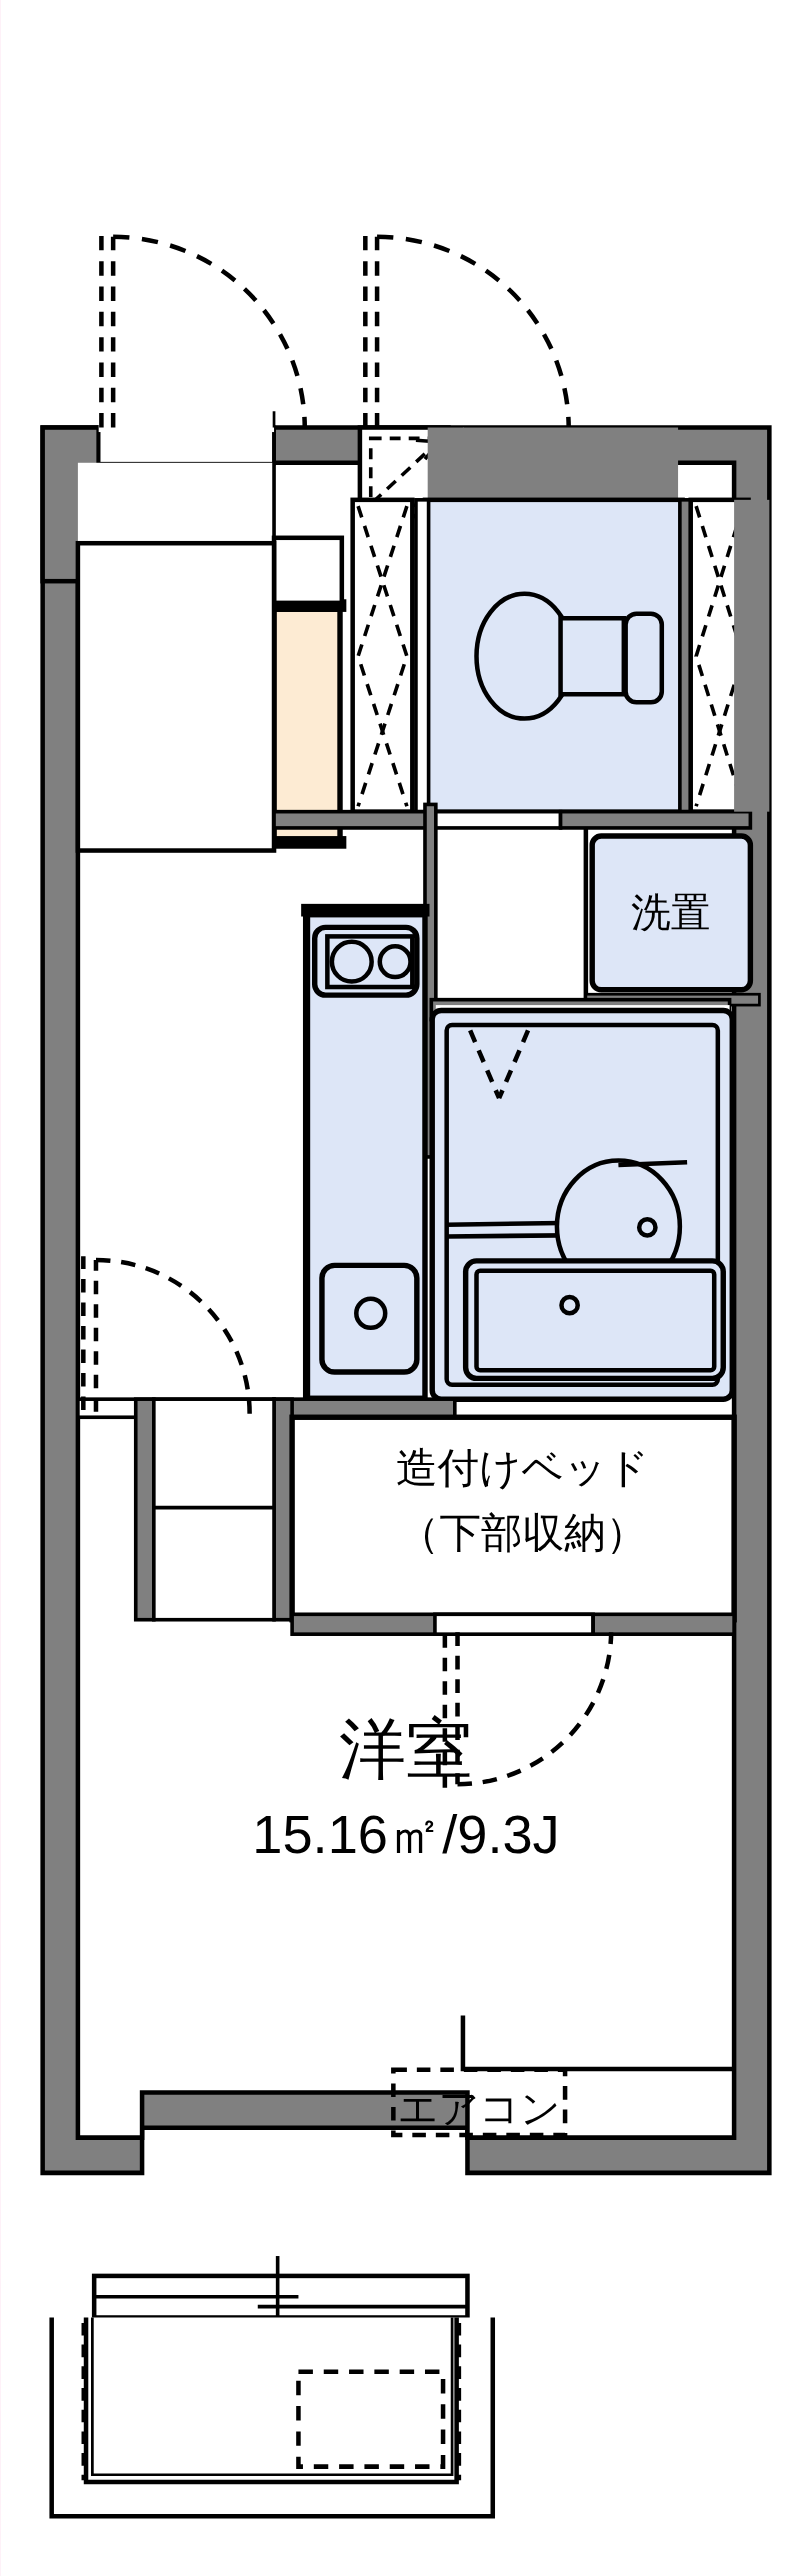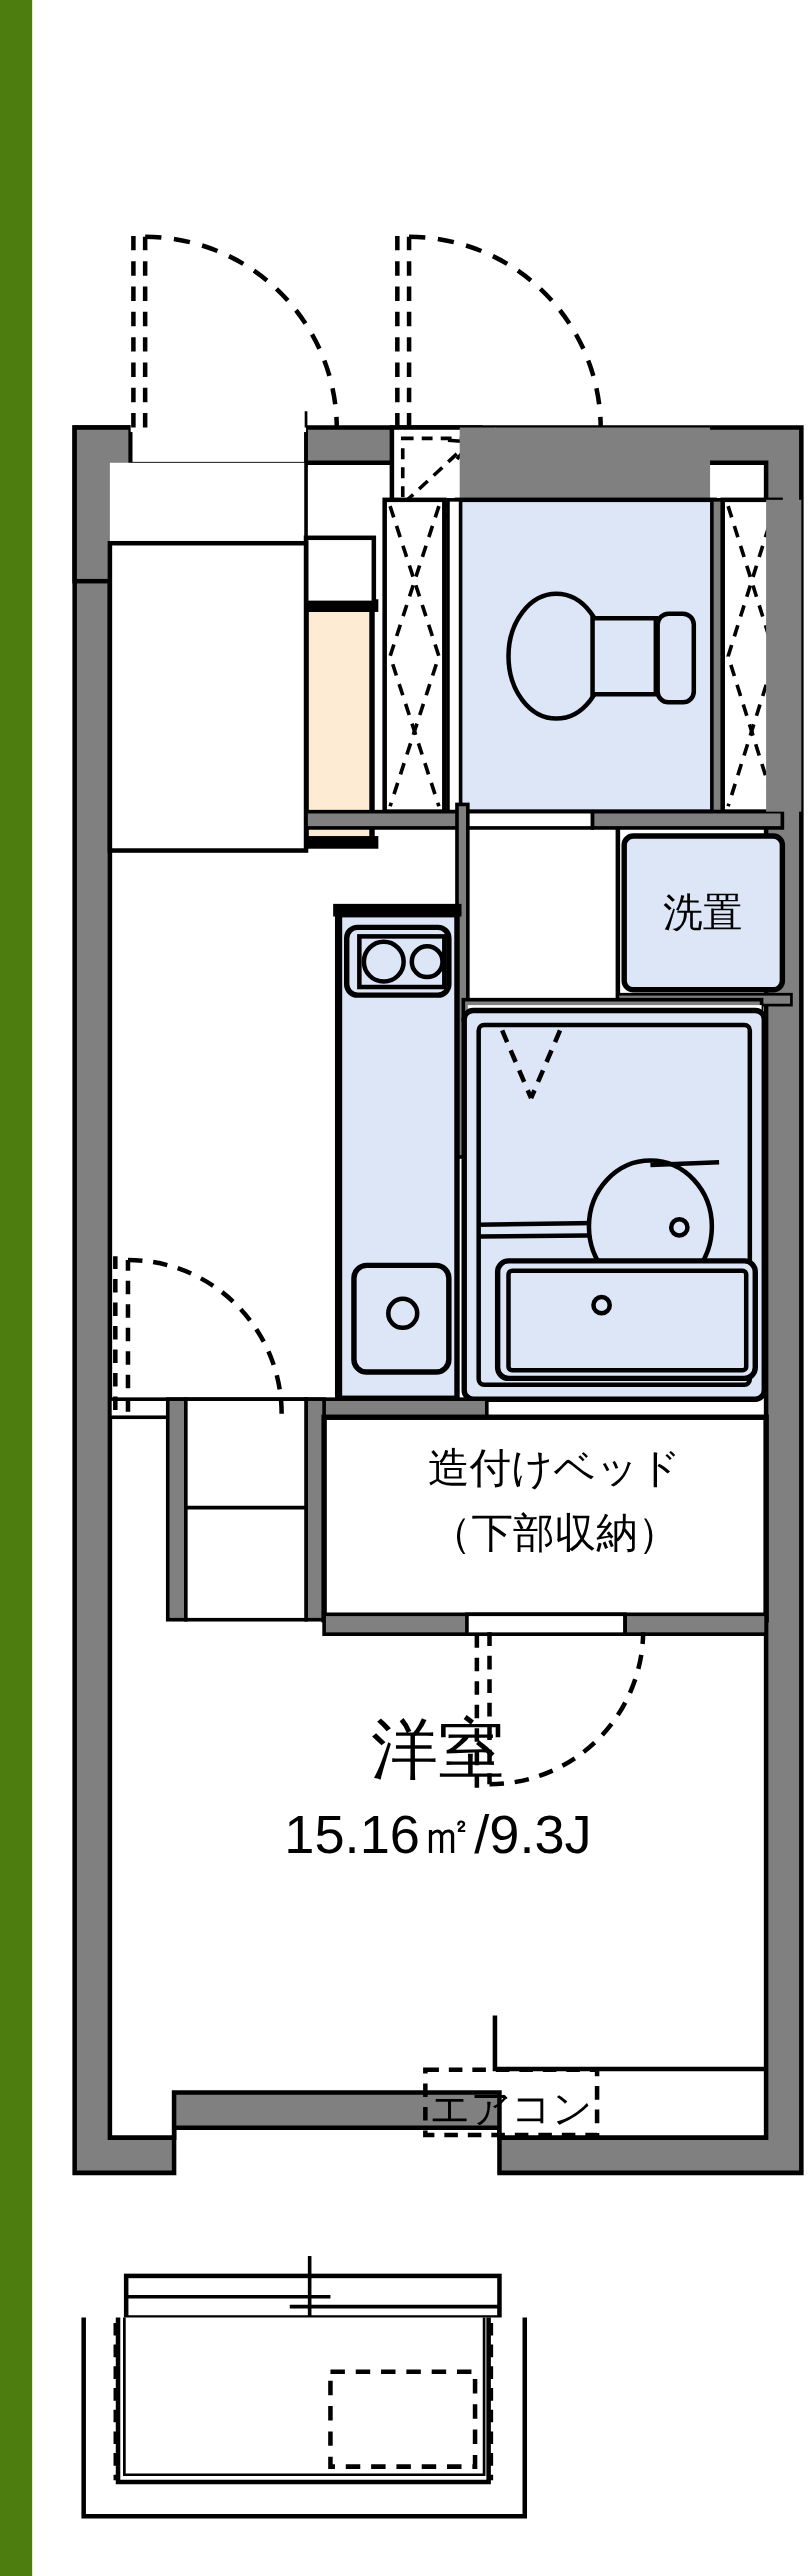--- a/index.html
+++ b/index.html
@@ -1,18 +1,18 @@
 <!DOCTYPE html>
 <html style="font-size:14.5px"><head>
 <meta charset="utf-8">
 <style>
   html,body{margin:0;padding:0;background:#ffffff;}
   body{width:812px;height:2576px;overflow:hidden;
        font-family:"Liberation Sans","DejaVu Sans",sans-serif;}
-  #plan-root{position:relative;width:656px;height:2576px;background:#4d7c0f;padding-left:32px;}
+  #plan-root{position:relative;width:656px;height:2576px;background:#f9a8d4;}
   svg{display:block;}
   .lbl{font-family:"Liberation Sans","DejaVu Sans",sans-serif;fill:#000;}
 </style>
 </head>
 <body>
 
 <div id="plan-root">
 <svg width="812" height="2576" viewBox="0 0 898 2850">
 
   <rect x="0" y="0" width="898" height="2850" fill="#ffffff"></rect>

